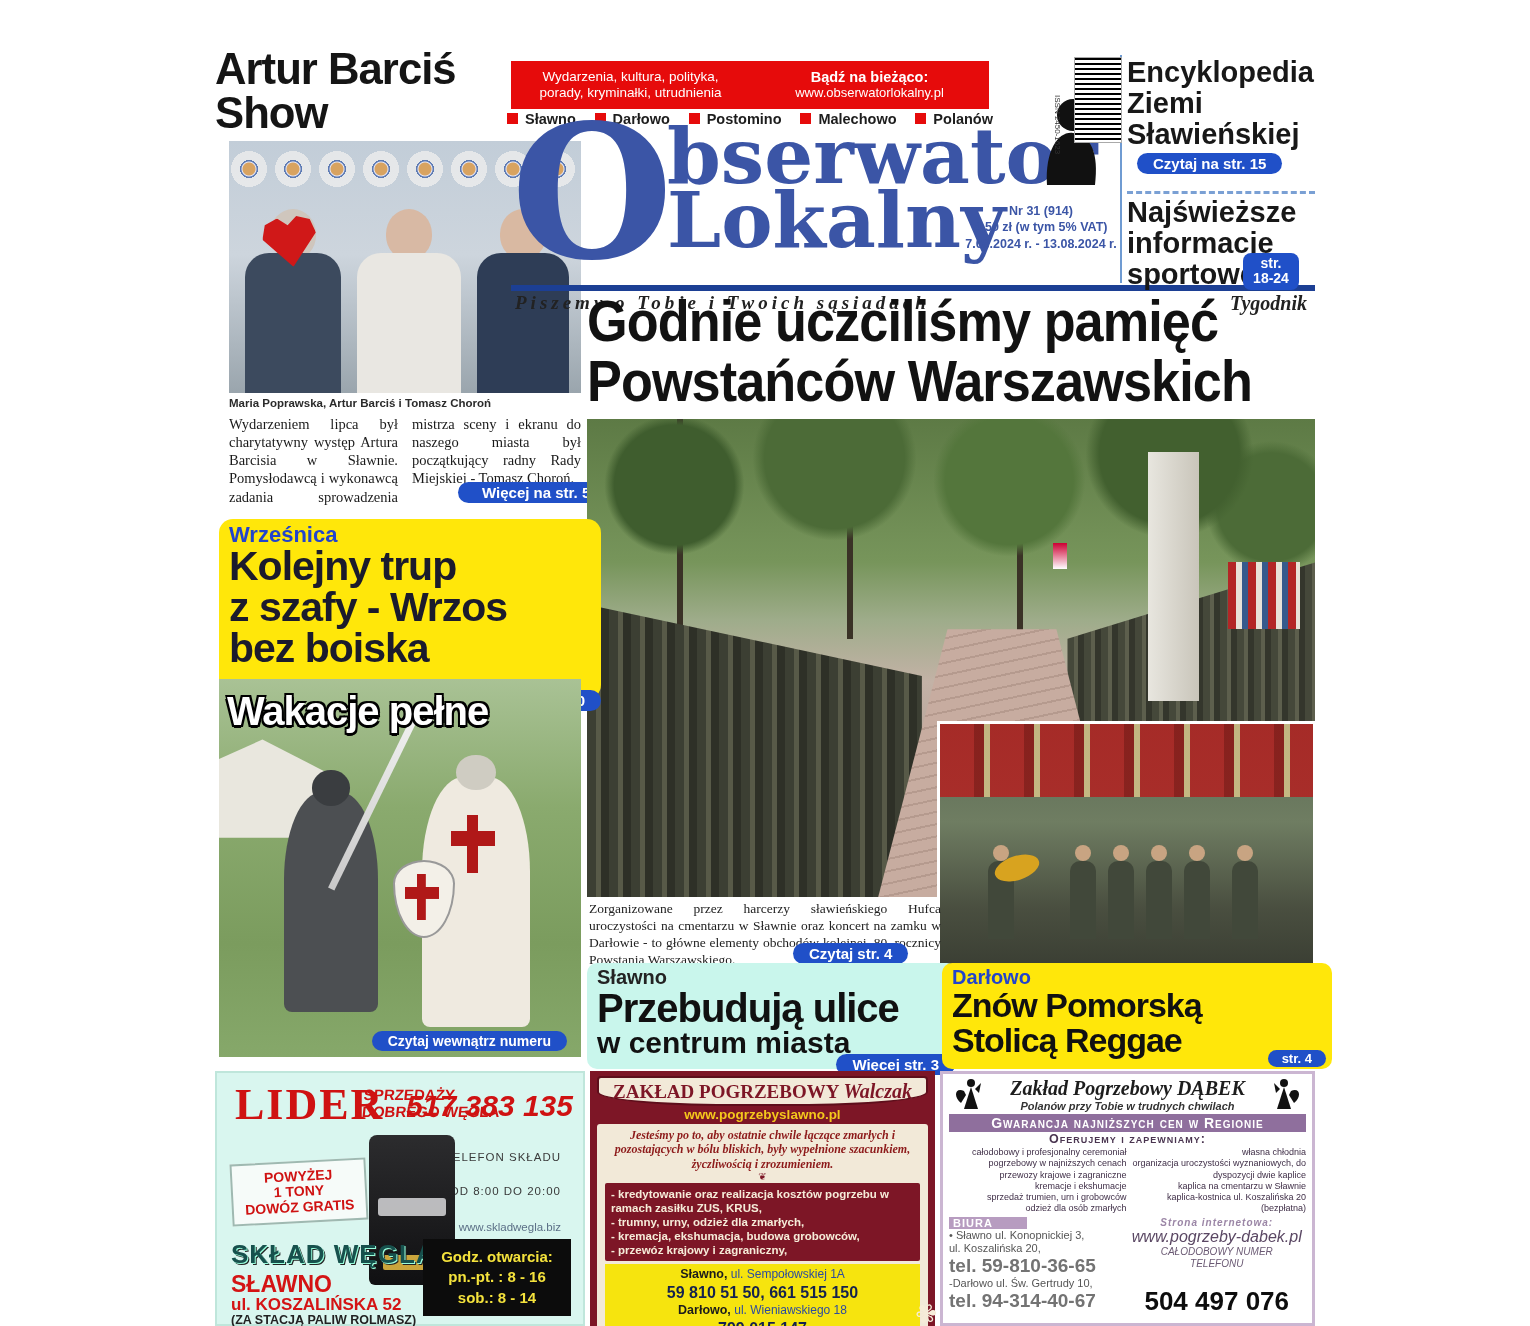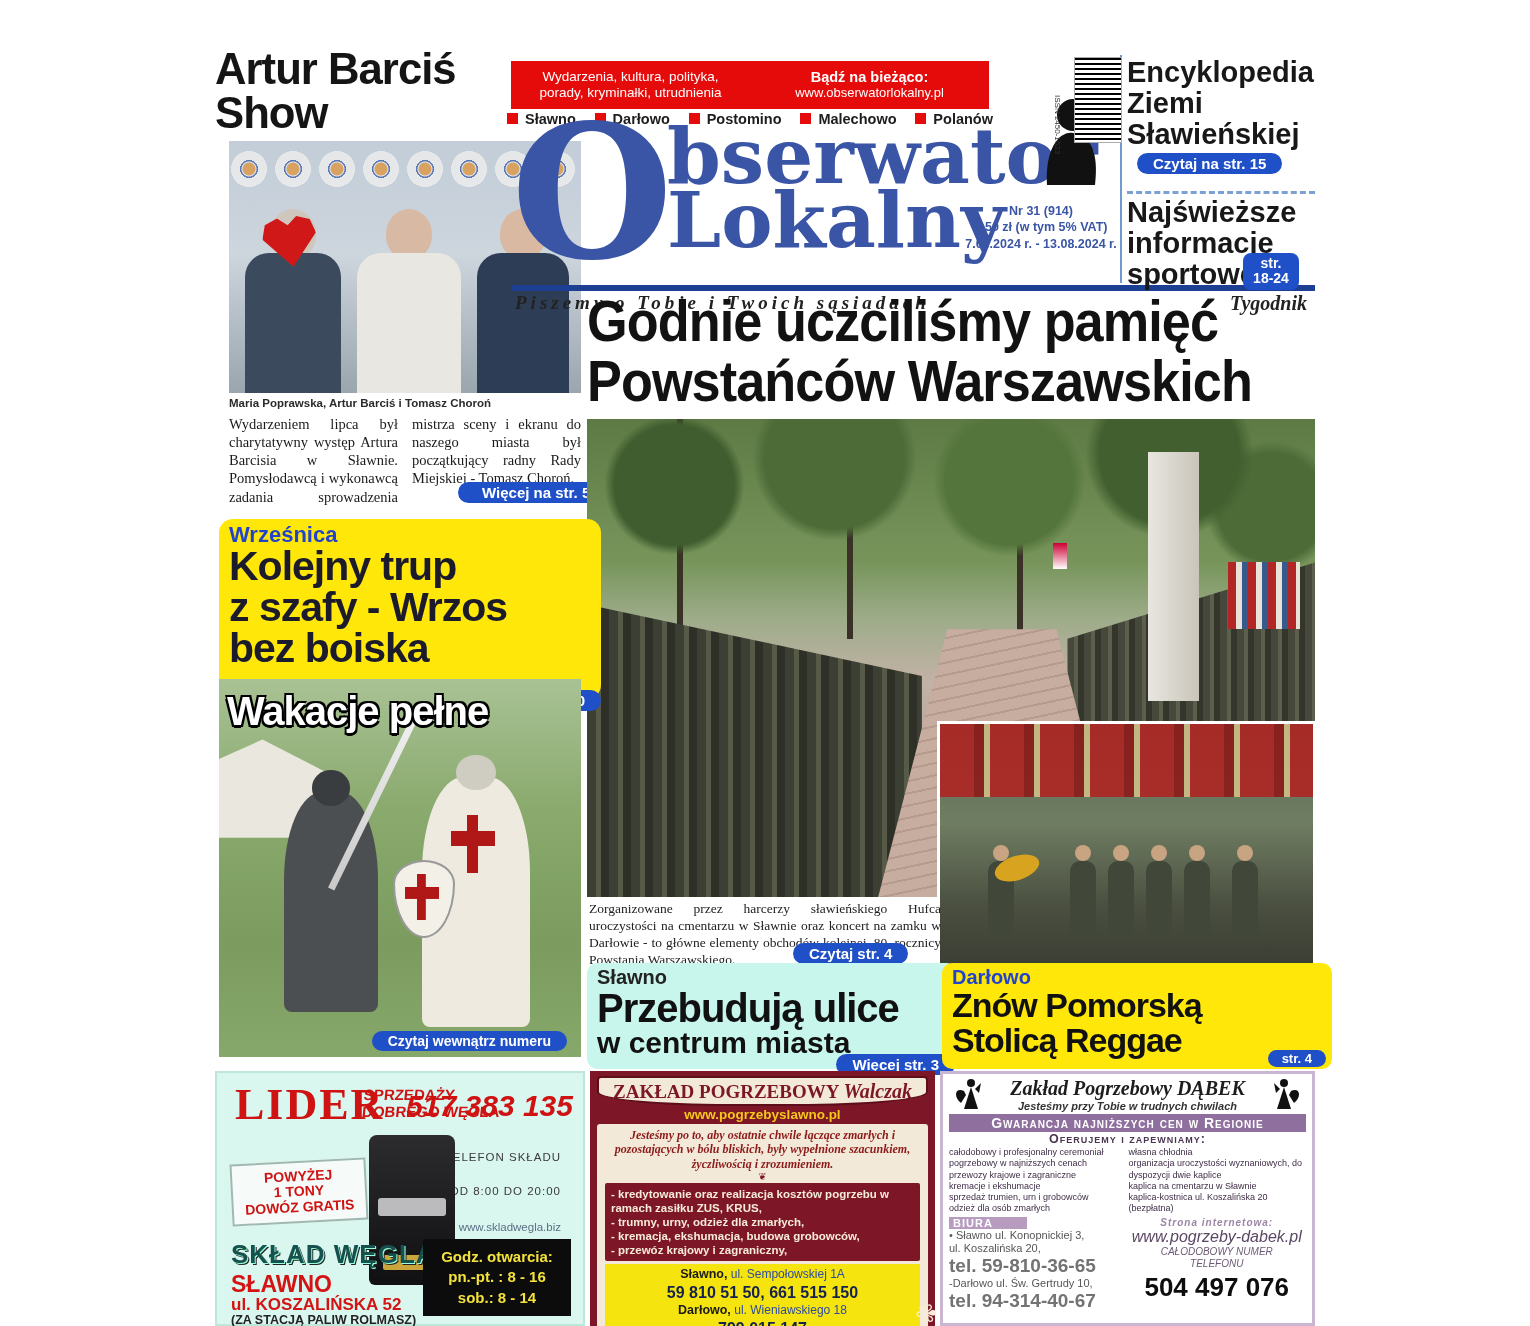--- a/index.html
+++ b/index.html
@@ -188,32 +188,32 @@
   .ad-dabek{left:725px;top:1016px;width:375px;height:255px;background:#fff;border:3px solid #cbb6d2;
     box-sizing:border-box;padding:3px 6px;}
   .dab-head{text-align:center;position:relative;}
   .dab-title{font-family:"Liberation Serif",serif;font-style:italic;font-weight:bold;font-size:20px;color:#1d1d1d;}
   .dab-motto{font-style:italic;font-weight:bold;font-size:11px;color:#333;}
   .angel{position:absolute;top:0;width:34px;height:34px;}
   .angel.left{left:2px;} .angel.right{right:2px;transform:scaleX(-1);}
   .dab-banner{background:#8f6f9d;color:#fff;text-align:center;font-weight:bold;font-size:14px;
     letter-spacing:1px;font-variant:small-caps;margin-top:2px;padding:1px 0;}
   .dab-offer{text-align:center;font-weight:bold;font-size:12.5px;color:#4a3550;font-variant:small-caps;letter-spacing:1px;}
-  .dab-cols{display:flex;gap:2px;margin-top:1px;}
+  .dab-cols{display:flex;gap:2px;margin-top:1px;text-align:right;}
   .dab-col{flex:1;font-size:9px;line-height:1.25;color:#3f2e47;}
   .dab-bottom{display:flex;margin-top:2px;}
   .dab-bleft{flex:1;}
   .dab-biura{background:#b79cc0;color:#fff;font-weight:bold;font-size:11px;width:70px;padding:0 4px;letter-spacing:1px;}
   .dab-addr{font-size:11px;color:#555;line-height:1.2;}
   .dab-tel{font-size:19px;font-weight:800;color:#737373;}
   .dab-bright{flex:1;text-align:center;}
   .dab-site-label{font-style:italic;font-weight:bold;font-size:10px;color:#9b86a6;letter-spacing:1px;}
   .dab-site{font-style:italic;font-size:16px;color:#5a4763;}
   .dab-allday{font-style:italic;font-size:10px;color:#6b5a74;text-transform:uppercase;line-height:1.2;}
-  .dab-phone{font-size:26px;font-weight:800;color:#0d0d0d;margin-top:2px;}
+  .dab-phone{font-size:26px;font-weight:800;color:#0d0d0d;margin-top:16px;}
 </style>
 </head>
 <body>
 
 <div class="page">
 
   <div class="abs artur-headline">
       <div>Artur Barciś</div>
       <div>Show</div>
     </div>
@@ -433,21 +433,21 @@
         <path d="M13 14 C4 10 2 20 10 26 L15 18 Z" fill="#111"></path>
         <path d="M24 12 L30 6 L28 16 Z" fill="#111"></path>
       </svg>
       <svg class="angel right" viewBox="0 0 34 34">
         <circle cx="20" cy="6" r="4" fill="#111"></circle>
         <path d="M20 10 L13 32 L27 32 Z" fill="#111"></path>
         <path d="M13 14 C4 10 2 20 10 26 L15 18 Z" fill="#111"></path>
         <path d="M24 12 L30 6 L28 16 Z" fill="#111"></path>
       </svg>
       <div class="dab-title">Zakład Pogrzebowy DĄBEK</div>
-      <div class="dab-motto">Jesteśmy przy Tobie w trudnych chwilach</div>
+      <div class="dab-motto">Polanów przy Tobie w trudnych chwilach</div>
     </div>
     <div class="dab-banner">Gwarancja najniższych cen w Regionie</div>
     <div class="dab-offer">Oferujemy i zapewniamy:</div>
     <div class="dab-cols">
       <div class="dab-col c1">
           <div>całodobowy i profesjonalny ceremoniał pogrzebowy w najniższych cenach</div>
           <div>przewozy krajowe i zagraniczne</div>
           <div>kremacje i ekshumacje</div>
           <div>sprzedaż trumien, urn i grobowców</div>
           <div>odzież dla osób zmarłych</div>

